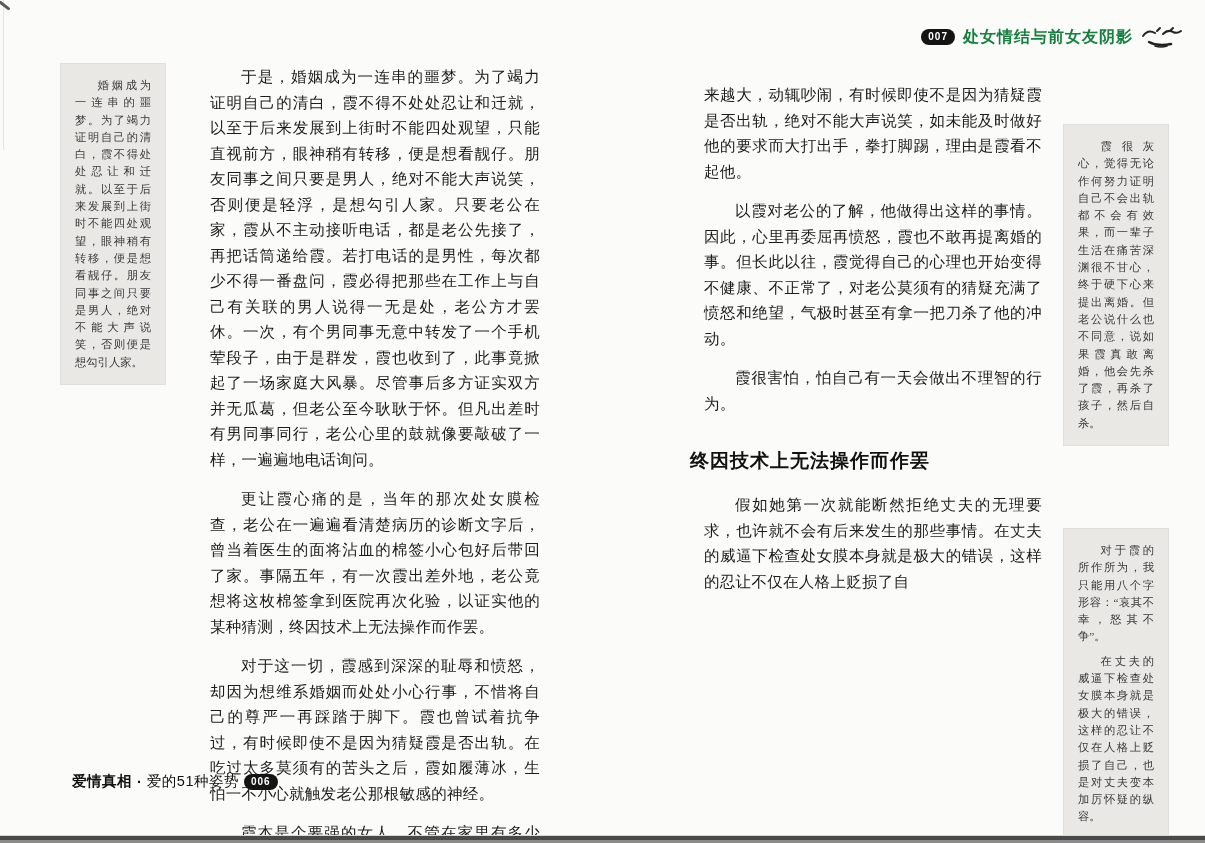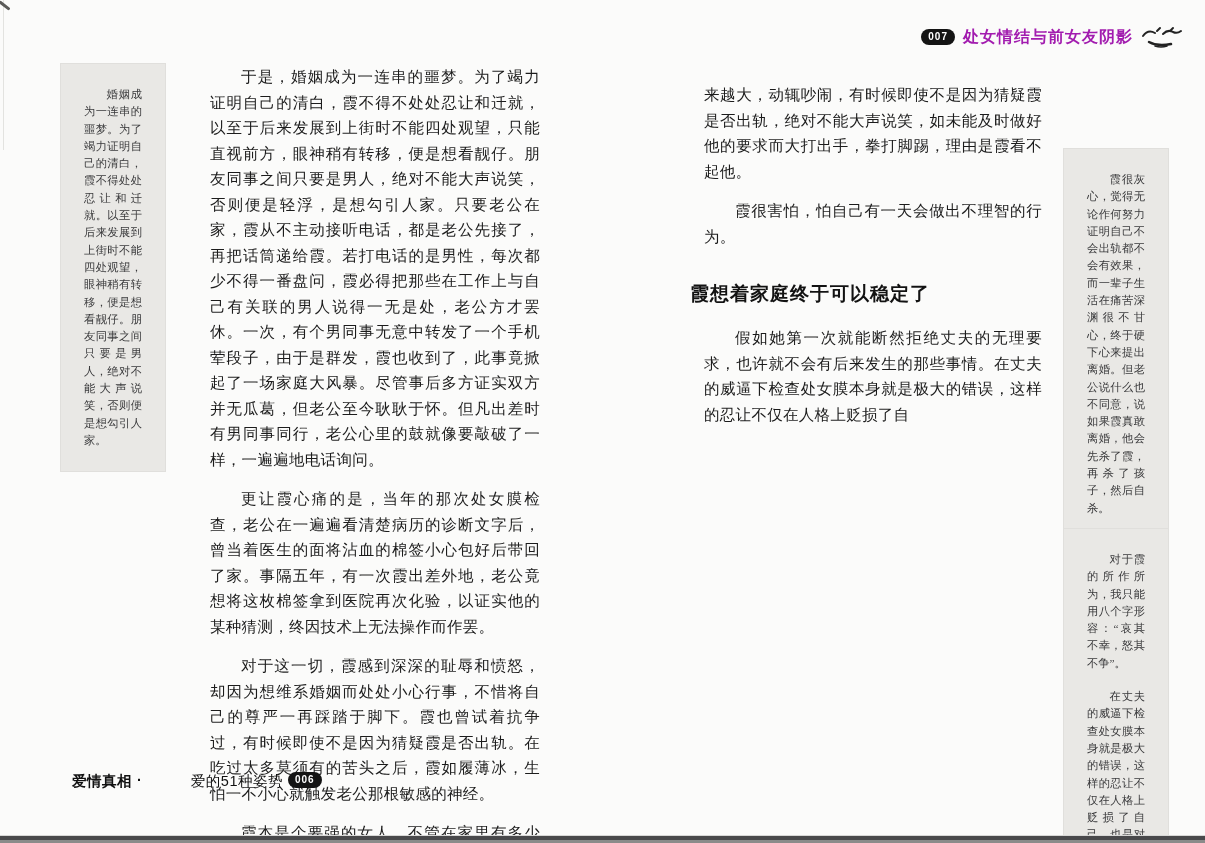--- a/index.html
+++ b/index.html
@@ -25,44 +25,44 @@
     position:absolute;
     background:#e9e8e5;
     box-shadow:0 0 0 1px #e0dfdc inset;
     color:#39393b;
     font-size:11.3px;
     line-height:17.3px;
     text-align:justify;
     padding:7px 8px;
     width:90px;
   }
-  .side-note p{margin:16px;text-indent:2em;}
+  .side-note p{margin:7px;text-indent:2em;}
   
   .page-badge{
     display:inline-block;
     background:#141414;color:#ffffff;
     font-family:"Liberation Sans","DejaVu Sans",sans-serif;
     font-weight:bold;font-size:10px;line-height:10px;
     padding:3px 7px;border-radius:10px;letter-spacing:1px;
   }
   .right-header{
     position:absolute;top:26px;right:22px;
     display:flex;align-items:center;gap:8px;
     font-family:"Liberation Sans","DejaVu Sans",sans-serif;
   }
-  .chapter-title{font-weight:bold;font-size:16px;color:#a21caf;letter-spacing:1px;}
+  .chapter-title{font-weight:bold;font-size:16px;color:#15803d;letter-spacing:1px;}
   .left-footer{
     position:absolute;left:72px;top:772px;
-    display:flex;align-items:flex-start;gap:5px;
+    display:flex;align-items:center;gap:5px;
     font-family:"Liberation Sans","DejaVu Sans",sans-serif;
     font-size:14.5px;color:#111;
   }
   .series-title{font-weight:bold;letter-spacing:0.5px;}
   .footer-sep{font-weight:bold;}
-  .book-subtitle{letter-spacing:0.5px;margin-left:44px;}
+  .book-subtitle{letter-spacing:0.5px;}
   
   .section-heading{
     font-family:"Liberation Sans","DejaVu Sans",sans-serif;
     font-weight:bold;font-size:19px;color:#121212;
     margin:31px 0 17px 0;letter-spacing:1px;
     text-indent:0;line-height:28px;
   }
   
   .scan-bottom{
     position:absolute;left:0;right:0;bottom:0;height:8px;
@@ -114,26 +114,27 @@
         <path d="M22 8 q5 -5 10 -2 q4 2 8 -1"></path>
         <path d="M30 4 l2 -2"></path>
         <path d="M8 16 q9 5 22 2" stroke-width="2.5"></path>
         <path d="M14 20 q6 2 12 0" stroke-width="1.5"></path>
       </svg>
     </span>
   </header>
 
   <div class="main-col" style="left:690px;top:68px;width:366px;">
     <p class="cont">来越大，动辄吵闹，有时候即使不是因为猜疑霞是否出轨，绝对不能大声说笑，如未能及时做好他的要求而大打出手，拳打脚踢，理由是霞看不起他。</p>
+    <p>以霞对老公的了解，他做得出这样的事情。因此，心里再委屈再愤怒，霞也不敢再提离婚的事。但长此以往，霞觉得自己的心理也开始变得不健康、不正常了，对老公莫须有的猜疑充满了愤怒和绝望，气极时甚至有拿一把刀杀了他的冲动。</p>
     <p>霞很害怕，怕自己有一天会做出不理智的行为。</p>
-    <h2 class="section-heading">霞想着家庭终于可以稳定了</h2>
+    <h2 class="section-heading">终因技术上无法操作而作罢</h2>
     <p>假如她第一次就能断然拒绝丈夫的无理要求，也许就不会有后来发生的那些事情。在丈夫的威逼下检查处女膜本身就是极大的错误，这样的忍让不仅在人格上贬损了自</p>
   </div>
 
-  <aside class="side-note" style="left:1063px;top:148px;">
+  <aside class="side-note" style="left:1063px;top:124px;">
     <p>霞很灰心，觉得无论作何努力证明自己不会出轨都不会有效果，而一辈子生活在痛苦深渊很不甘心，终于硬下心来提出离婚。但老公说什么也不同意，说如果霞真敢离婚，他会先杀了霞，再杀了孩子，然后自杀。</p>
   </aside>
 
   <aside class="side-note" style="left:1063px;top:528px;">
     <p>对于霞的所作所为，我只能用八个字形容：“哀其不幸，怒其不争”。</p>
     <p>在丈夫的威逼下检查处女膜本身就是极大的错误，这样的忍让不仅在人格上贬损了自己，也是对丈夫变本加厉怀疑的纵容。</p>
   </aside>
 
 </section>
 

